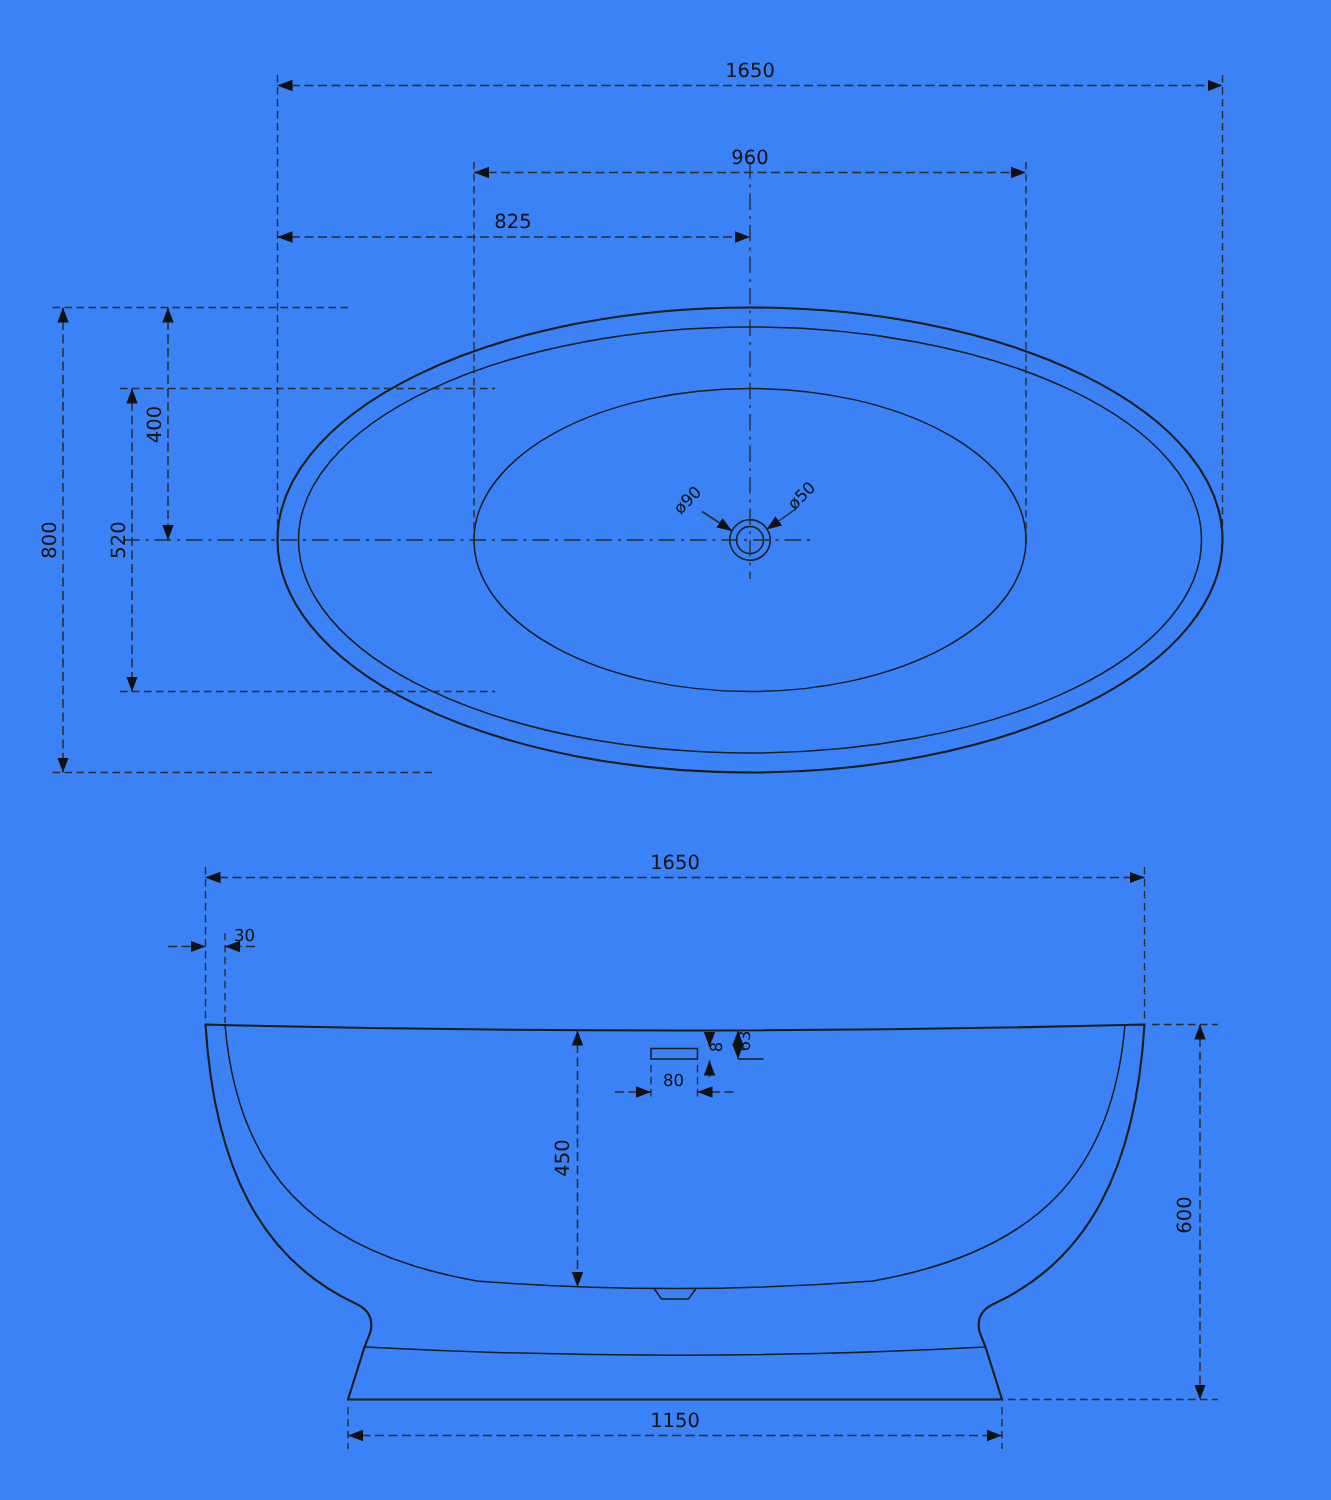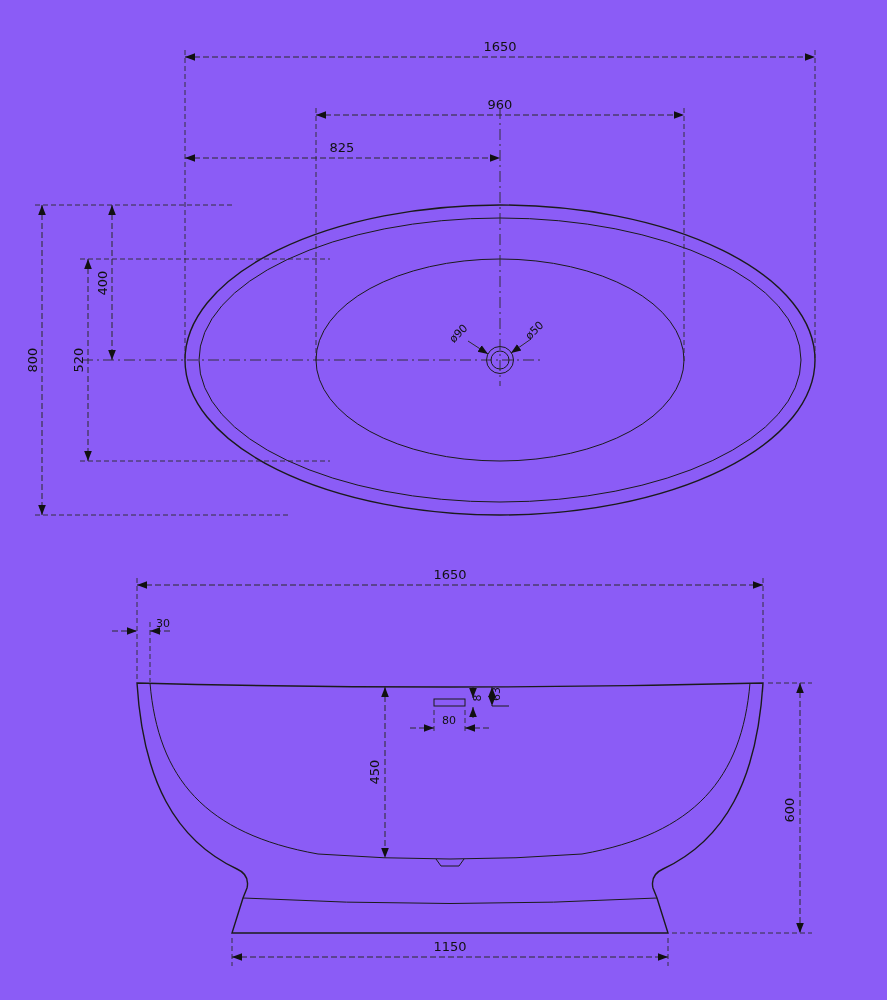--- a/index.html
+++ b/index.html
@@ -1,17 +1,17 @@
 <!DOCTYPE html>
 <html><head>
 <meta charset="utf-8">
 <title></title>
 <style>
   html,body{margin:0;padding:0;background:#ffffff;}
-  .page{width:887px;height:1000px;background:#8b5cf6;position:relative;overflow:hidden;}
+  .page{width:887px;height:1000px;background:#3b82f6;position:relative;overflow:hidden;}
   svg{display:block;}
   text{font-family:"DejaVu Sans","Liberation Sans",sans-serif;font-size:13px;fill:#111;}
   text.small{font-size:11px;}
   .outline{fill:none;stroke:#1b1b1b;stroke-width:1.4;}
   .thin{fill:none;stroke:#1b1b1b;stroke-width:1;}
   .dim{fill:none;stroke:#2b2b2b;stroke-width:1;stroke-dasharray:6 3;}
   .ext{fill:none;stroke:#2b2b2b;stroke-width:0.9;stroke-dasharray:5 3;}
   .cl{fill:none;stroke:#2b2b2b;stroke-width:0.9;stroke-dasharray:11 4 2 4;}
   .leader{fill:none;stroke:#2b2b2b;stroke-width:1;}
 </style>

